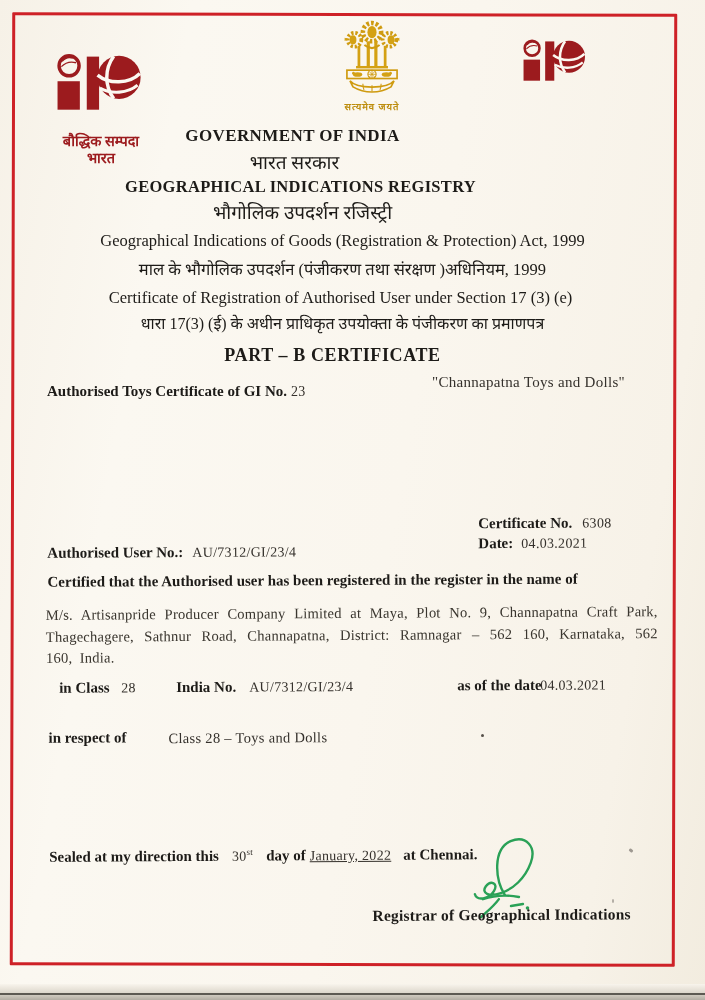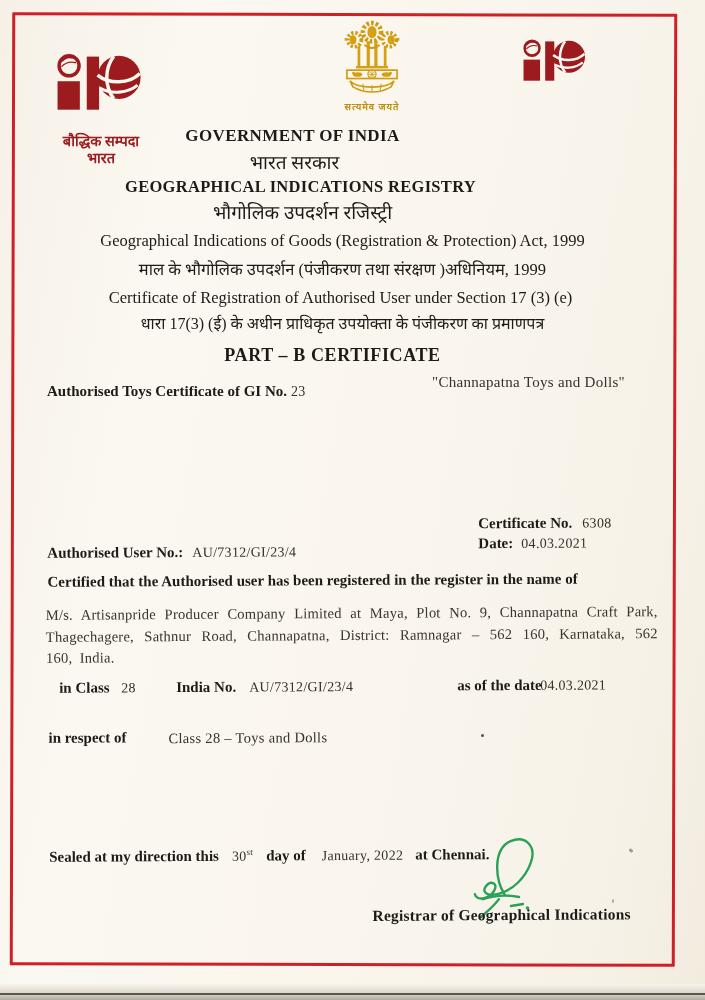--- a/index.html
+++ b/index.html
@@ -179,21 +179,21 @@
 
     <div class="abs" style="left:0;top:728px;width:705px;">
       <span class="abs lbl" style="left:47px;">in respect of</span>
       <span class="abs val" style="left:131px;top:1px;font-size:14.5px;margin-left:36px;">Class 28 – Toys and Dolls</span>
     </div>
 
     <div class="abs" style="left:47px;top:846px;">
       <span class="lbl">Sealed at my direction this</span>
       <span class="val" style="margin-left:9px;"><span>30</span><sup>st</sup></span>
       <span class="lbl" style="margin-left:9px;">day of</span>
-      <span class="val" style="margin-left:12px;">January, 2022</span>
+      <span class="val" style="margin-left:0;text-decoration:underline;">January, 2022</span>
       <span class="lbl" style="margin-left:8px;">at Chennai.</span>
     </div>
 
     <div class="sig-wrap">
       <svg viewBox="0 0 105 88" width="106" height="88">
         <g stroke="#2aa157" stroke-width="2.4" fill="none" stroke-linecap="round">
           <path d="M50,62 C40,46 38,16 56,8 C72,2 82,14 76,30 C70,46 58,56 46,60 C34,64 26,60 31,53 C36,47 44,50 39,58 C34,66 22,68 20,61"></path>
           <path d="M28,66 C40,62 54,62 64,64"></path>
           <path d="M44,66 C38,74 30,80 26,84"></path>
           <path d="M56,73 L68,71"></path>

